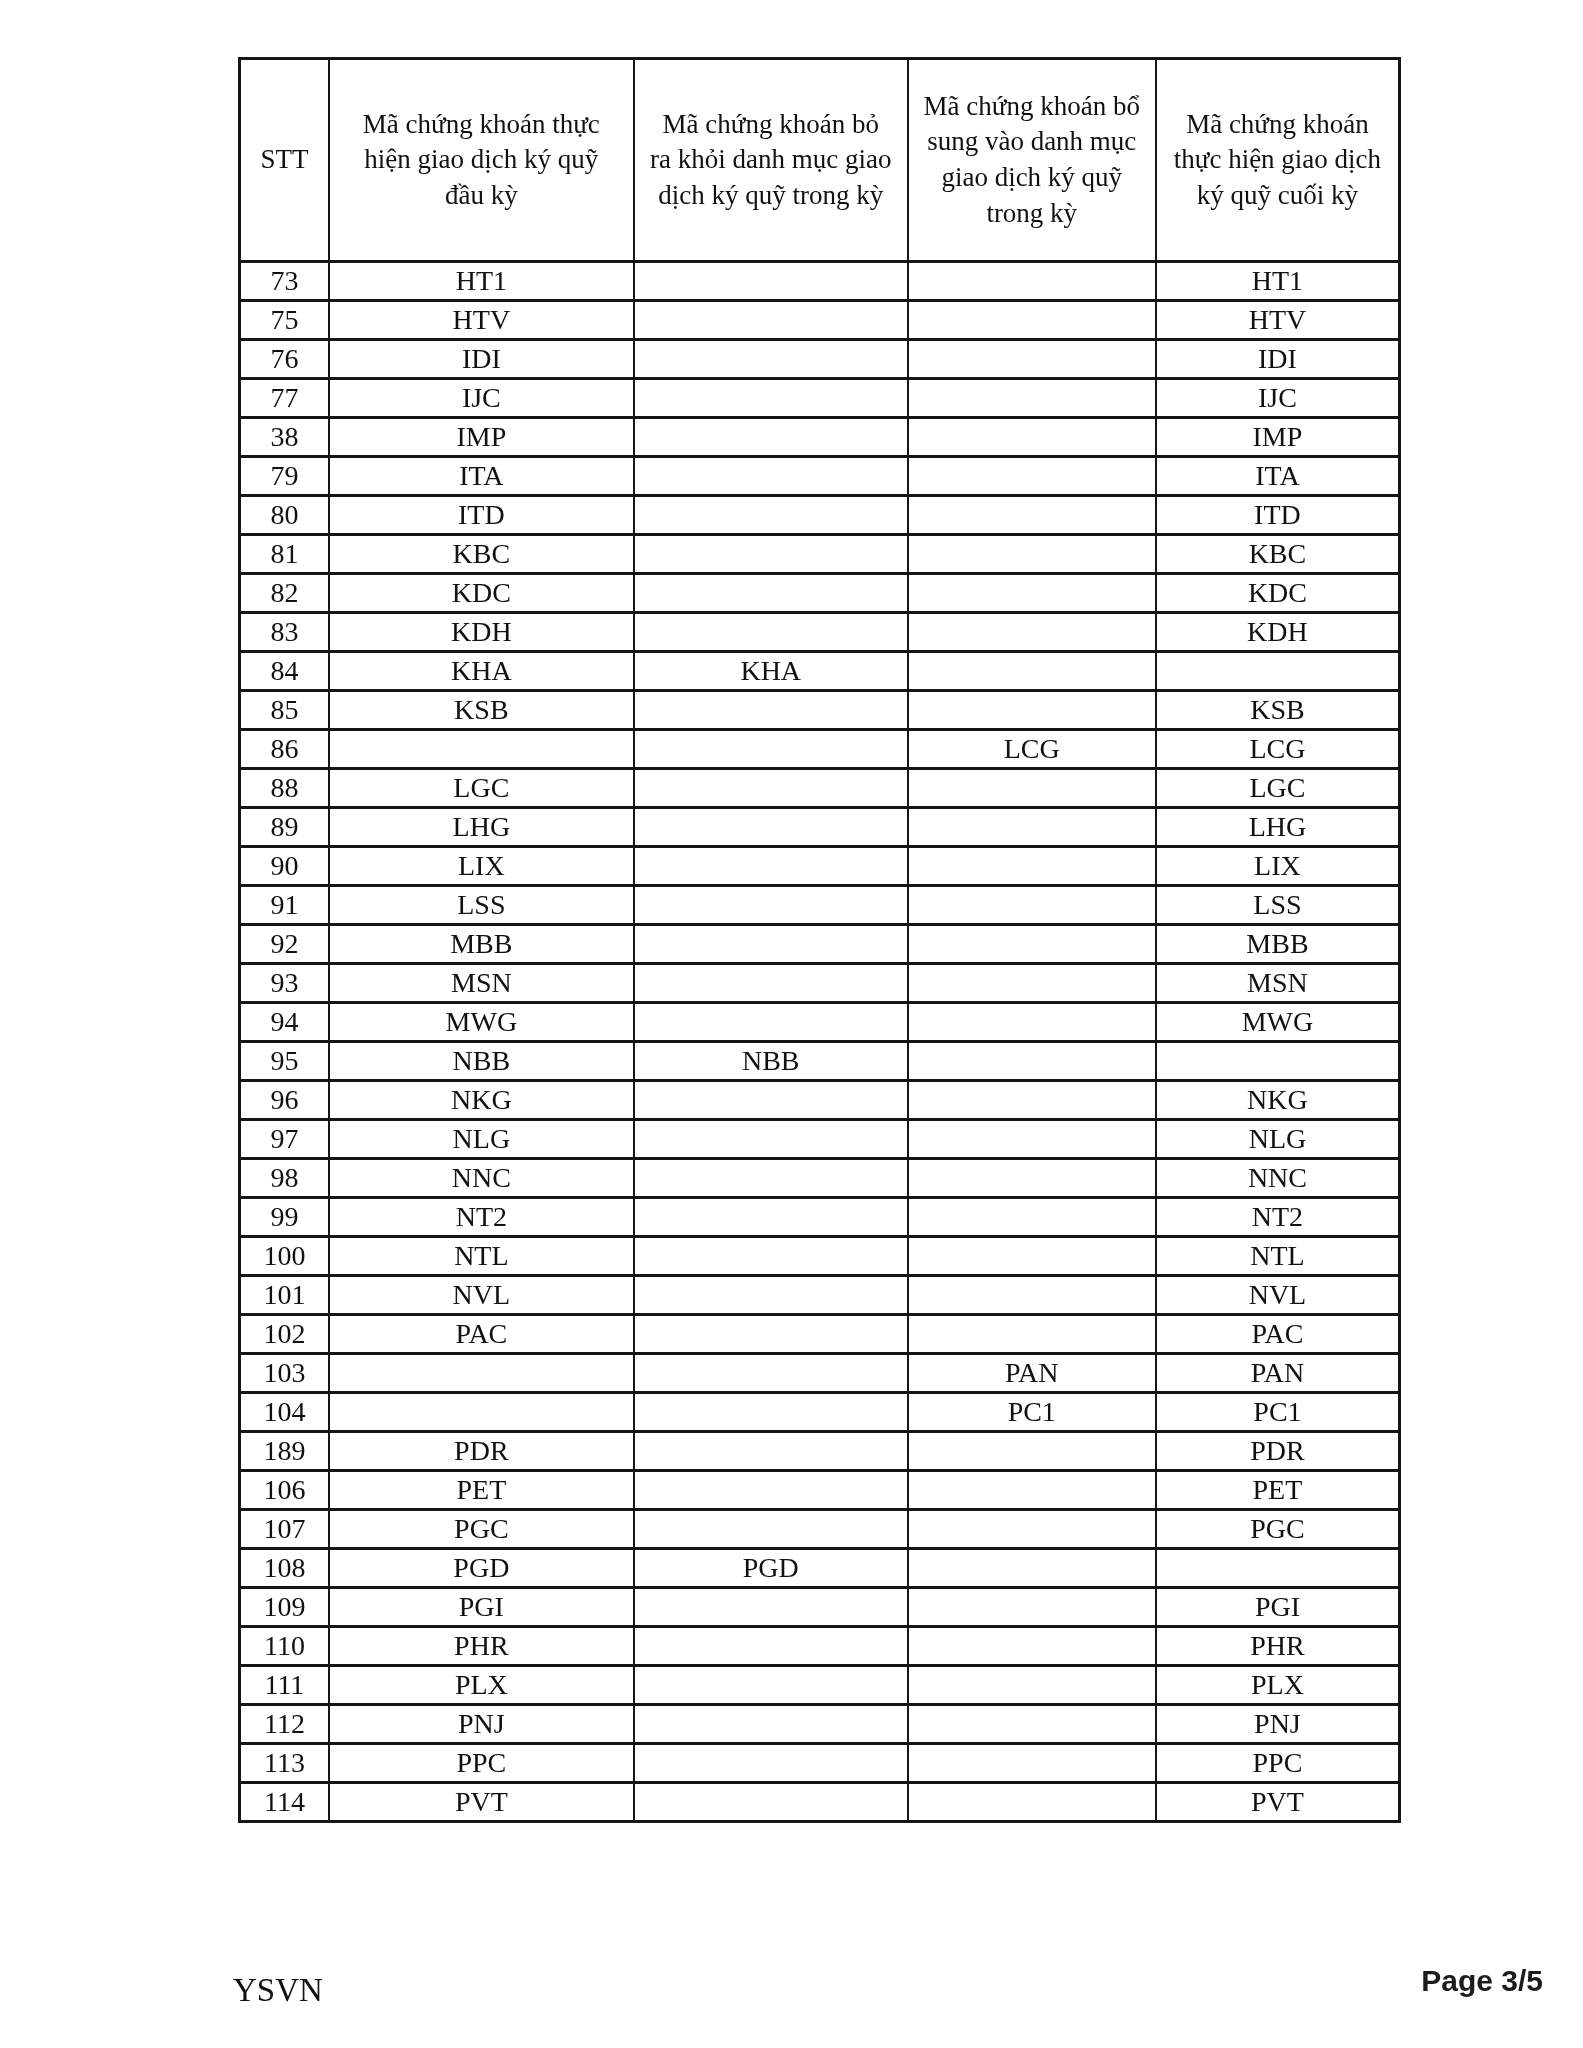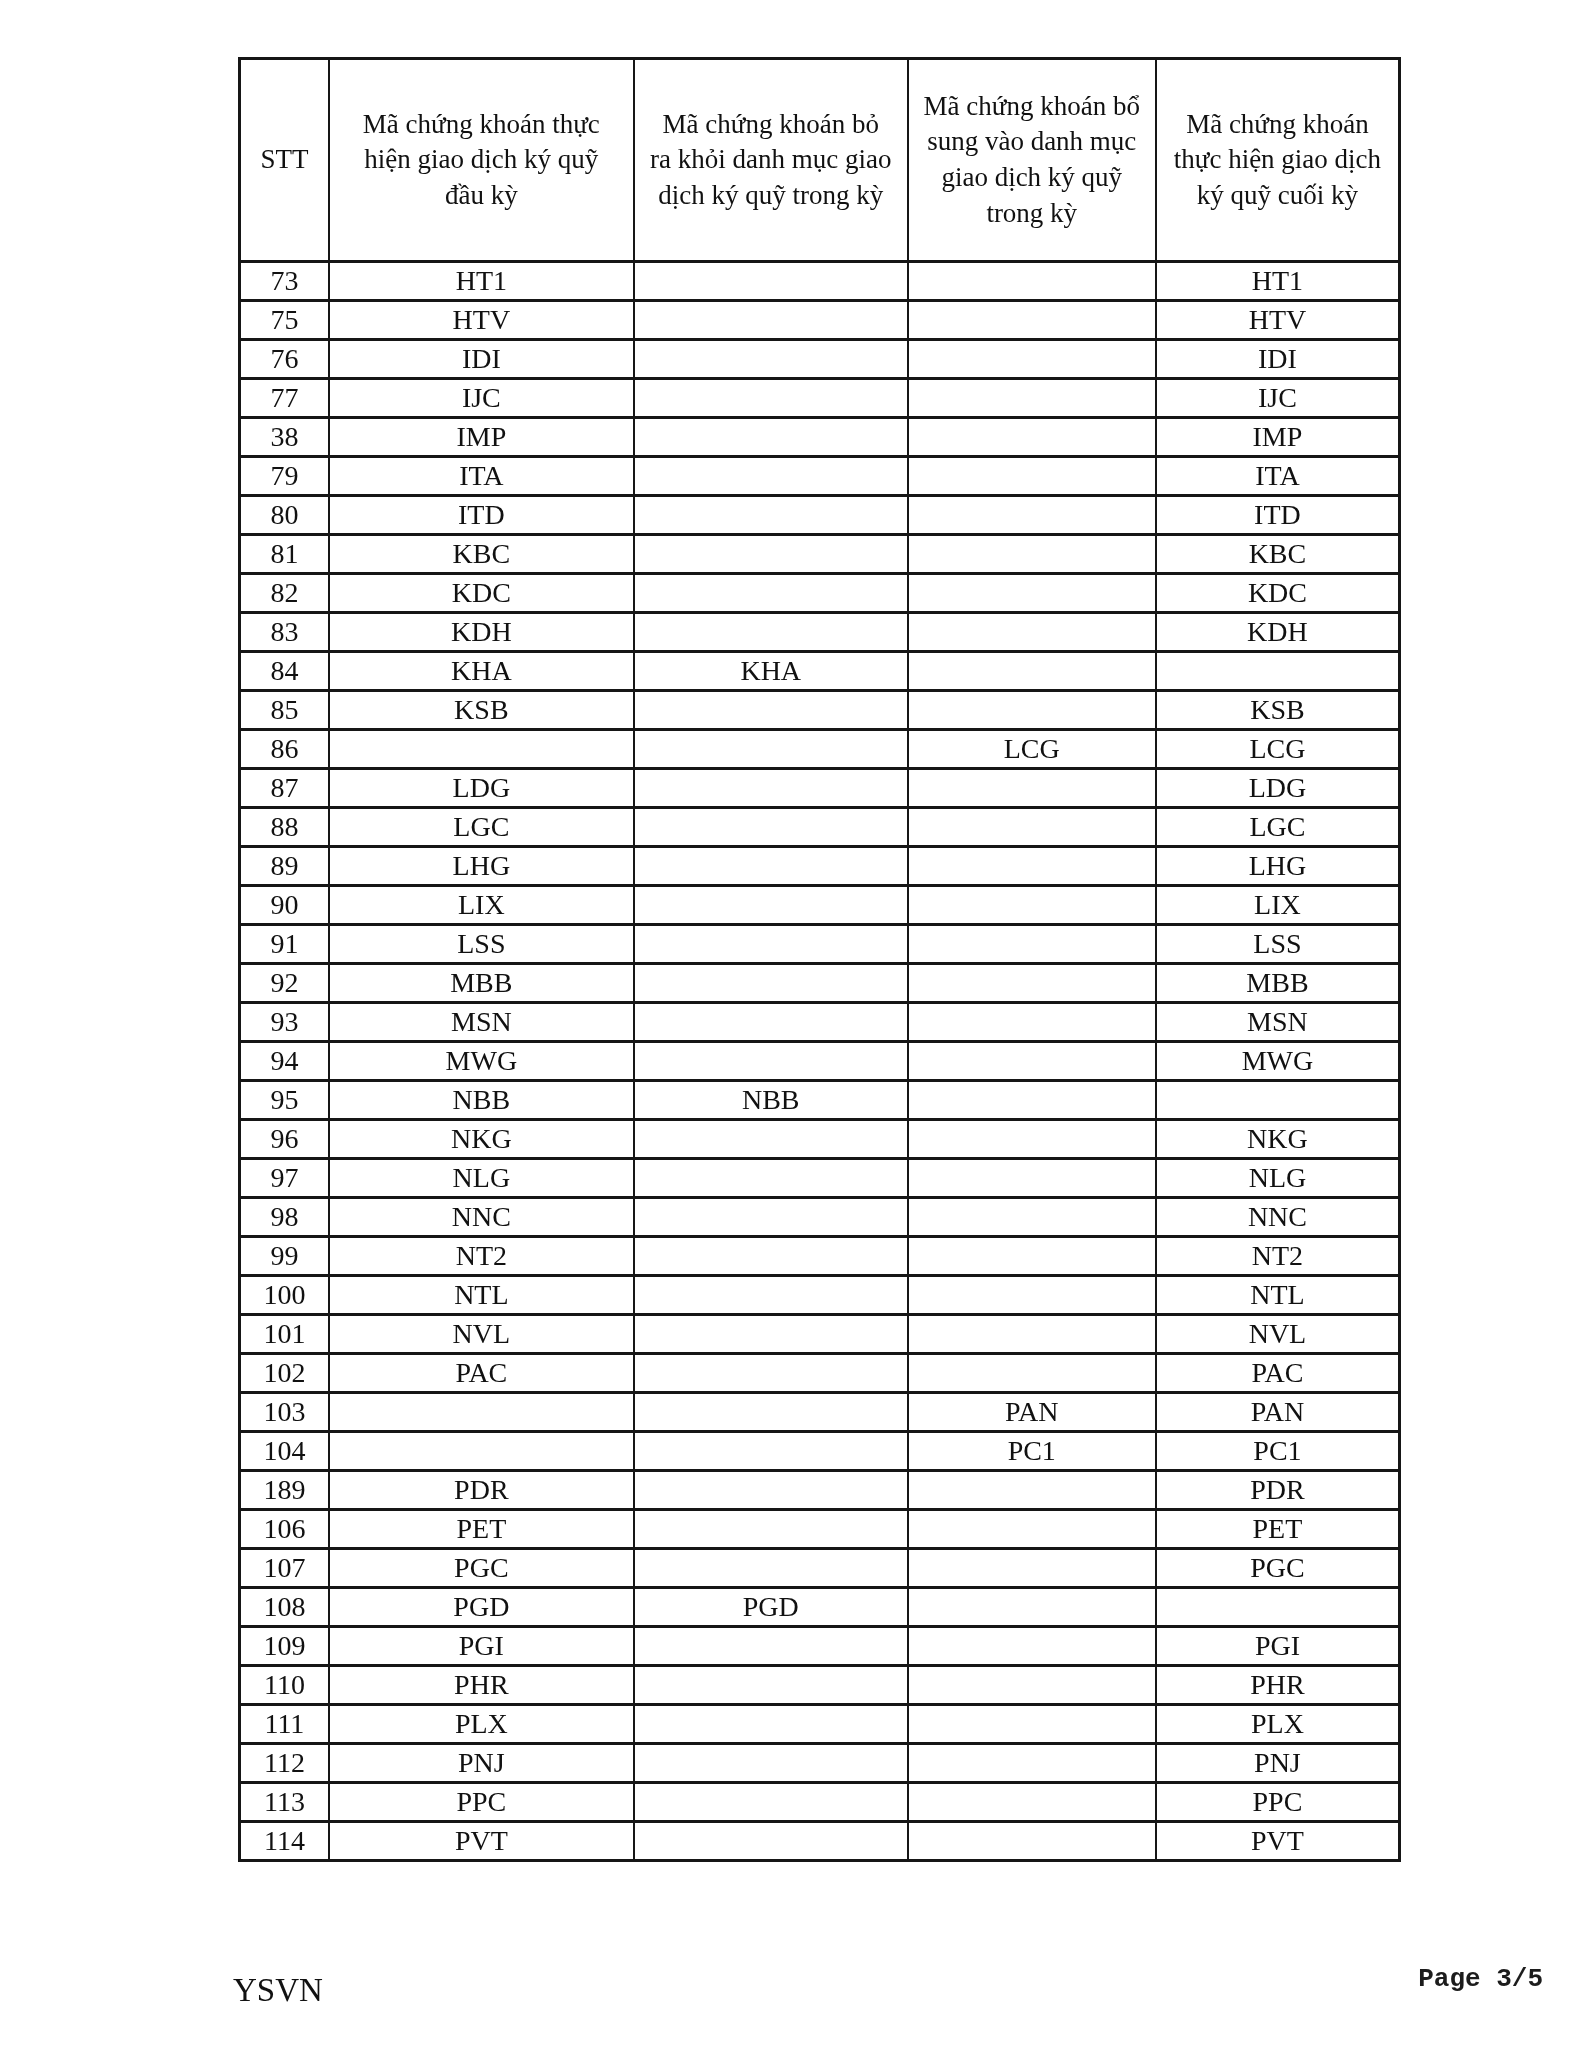--- a/index.html
+++ b/index.html
@@ -54,23 +54,23 @@
   col.c-end{width:21.0%;}
   .footer-left{
     position:absolute;
     left:233px;top:1972px;
     font-size:33px;
     font-family:"Liberation Serif","DejaVu Serif",serif;
   }
   .footer-right{
     position:absolute;
     right:40px;top:1964px;
-    font-size:26px;
+    font-size:30px;
     font-weight:600;
-    font-family:Liberation Mono, monospace;
+    font-family:Liberation Sans, sans-serif;
     color:#1c1c1c;
   }
 </style>
 </head>
 <body>
 
 <div class="sheet">
 
   <table class="margin-table">
     <colgroup>
@@ -175,27 +175,20 @@
           <td>KSB</td>
         </tr>
         <tr>
           <td>86</td>
           <td></td>
           <td></td>
           <td>LCG</td>
           <td>LCG</td>
         </tr>
         <tr>
-          <td>87</td>
-          <td>LDG</td>
-          <td></td>
-          <td></td>
-          <td>LDG</td>
-        </tr>
-        <tr>
           <td>88</td>
           <td>LGC</td>
           <td></td>
           <td></td>
           <td>LGC</td>
         </tr>
         <tr>
           <td>89</td>
           <td>LHG</td>
           <td></td>

